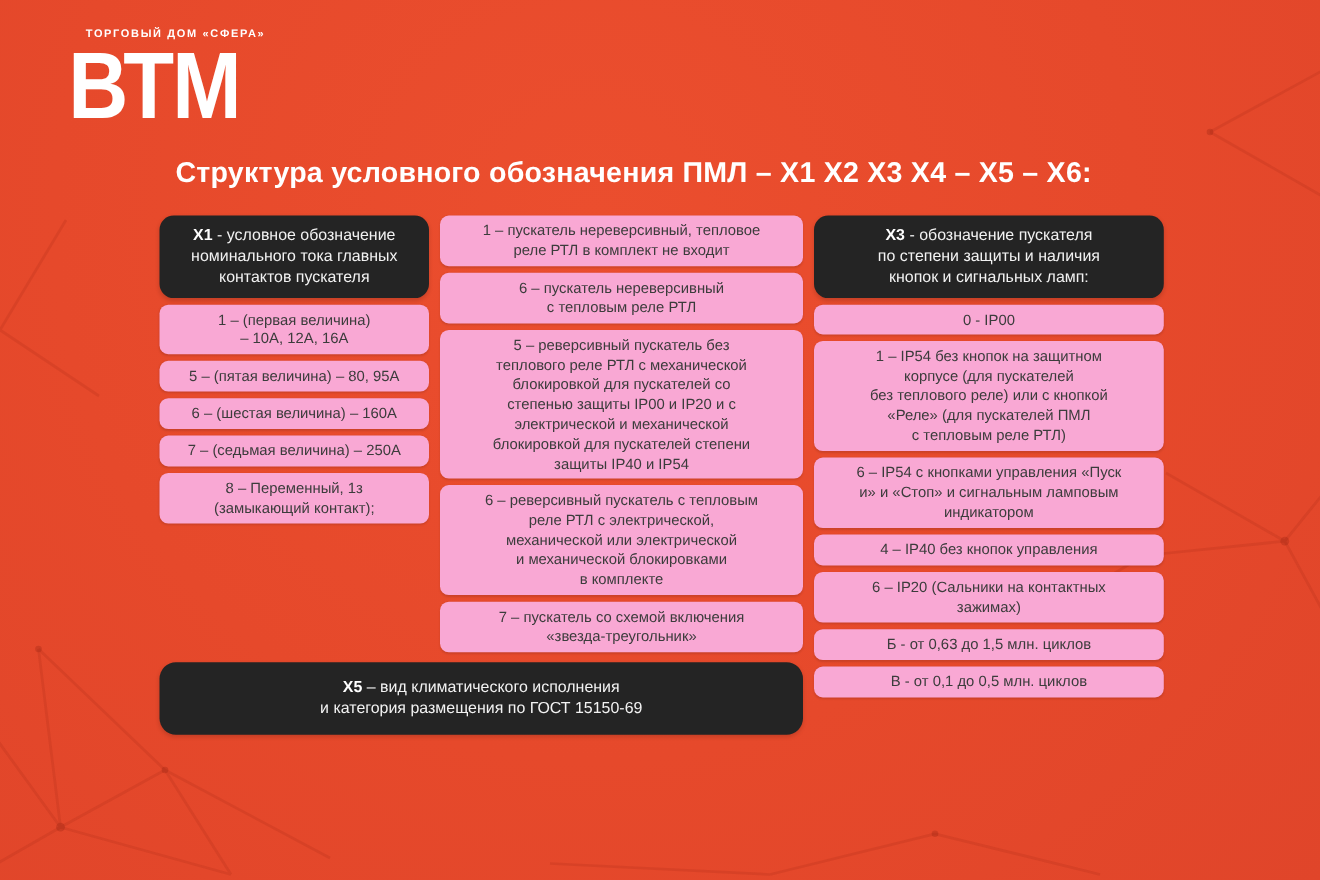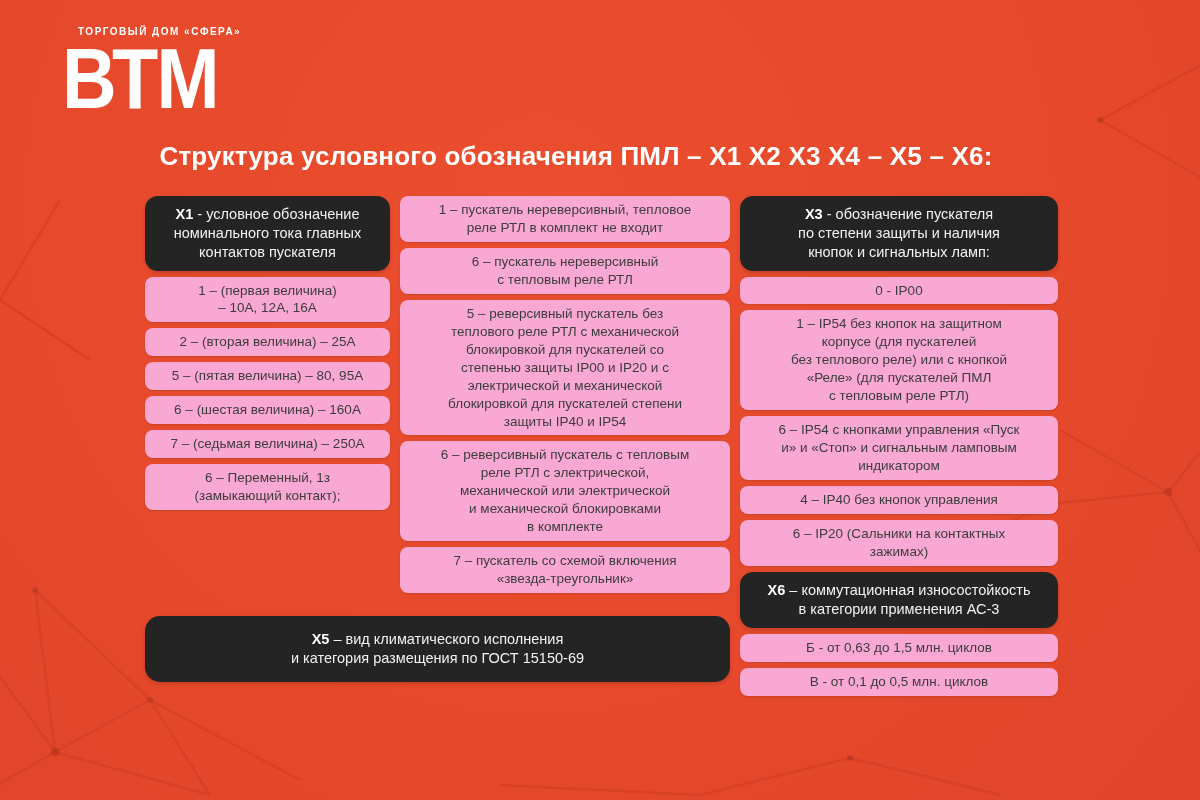--- a/index.html
+++ b/index.html
@@ -63,25 +63,24 @@
 <div class="page-title">Структура условного обозначения ПМЛ – Х1 Х2 Х3 Х4 – Х5 – Х6:</div>
 
 <div class="content">
 
   <div class="col">
     <div class="hdr"><span class="code">Х1</span><span> - условное обозначение
 номинального тока главных
 контактов пускателя</span></div>
     <div class="itm">1 – (первая величина)
 – 10А, 12А, 16А</div>
-    <div class="itm">2 – (вторая величина) – 25А</div>
     <div class="itm">5 – (пятая величина) – 80, 95А</div>
     <div class="itm">6 – (шестая величина) – 160А</div>
     <div class="itm">7 – (седьмая величина) – 250А</div>
-    <div class="itm">6 – Переменный, 1з
+    <div class="itm">8 – Переменный, 1з
 (замыкающий контакт);</div>
   </div>
 
   <div class="col">
     <div class="itm">1 – пускатель нереверсивный, тепловое
 реле РТЛ в комплект не входит</div>
     <div class="itm">6 – пускатель нереверсивный
 с тепловым реле РТЛ</div>
     <div class="itm">5 – реверсивный пускатель без
 теплового реле РТЛ с механической
@@ -108,22 +107,20 @@
 корпусе (для пускателей
 без теплового реле) или с кнопкой
 «Реле» (для пускателей ПМЛ
 с тепловым реле РТЛ)</div>
     <div class="itm">6 – IP54 с кнопками управления «Пуск
 и» и «Стоп» и сигнальным ламповым
 индикатором</div>
     <div class="itm">4 – IP40 без кнопок управления</div>
     <div class="itm">6 – IP20 (Сальники на контактных
 зажимах)</div>
-    <div class="hdr"><span class="code">Х6</span><span> – коммутационная износостойкость
-в категории применения АС-3</span></div>
     <div class="itm">Б - от 0,63 до 1,5 млн. циклов</div>
     <div class="itm">В - от 0,1 до 0,5 млн. циклов</div>
   </div>
 
   <div class="hdr x5-box"><span class="code">Х5</span><span> – вид климатического исполнения
 и категория размещения по ГОСТ 15150-69</span></div>
 
 </div>
 
 </body></html>

